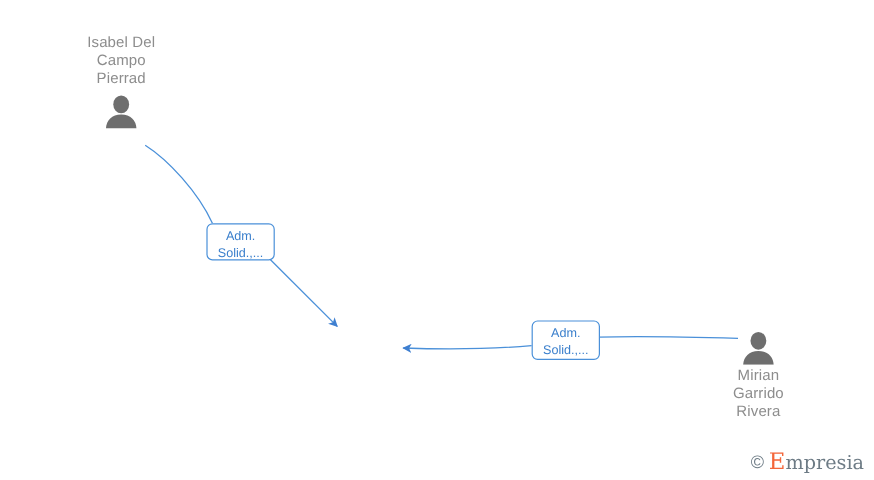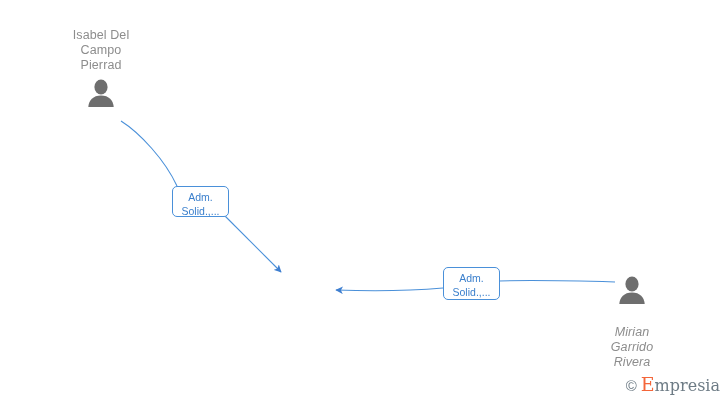--- a/index.html
+++ b/index.html
@@ -140,21 +140,21 @@
       <path d="M 16 16.4 C 8.2 16.4 3.6 21.2 3.3 28 L 28.7 28 C 28.4 21.2 23.8 16.4 16 16.4 z" fill="#6e6e6e"></path>
     </svg>
   </div>
 
 
   <div class="node person-node" style="left:572px; top:270px;">
     <svg class="person-icon" width="32" height="28" viewBox="0 0 32 28" xmlns="http://www.w3.org/2000/svg">
       <ellipse cx="16" cy="8" rx="6.6" ry="7.4" fill="#6e6e6e"></ellipse>
       <path d="M 16 16.4 C 8.2 16.4 3.6 21.2 3.3 28 L 28.7 28 C 28.4 21.2 23.8 16.4 16 16.4 z" fill="#6e6e6e"></path>
     </svg>
-    <div class="person-name" style="margin-top:21px;font-style:italic;">Mirian
+    <div class="person-name" style="margin-top:2px;">Mirian
 Garrido
 Rivera</div>
   </div>
 
   <div class="edge-label" style="left:172px; top:186px; width:57px; height:31px;">Adm.
 Solid.,...</div>
 
   <div class="edge-label" style="left:443px; top:267px; width:57px; height:33px;">Adm.
 Solid.,...</div>
 

